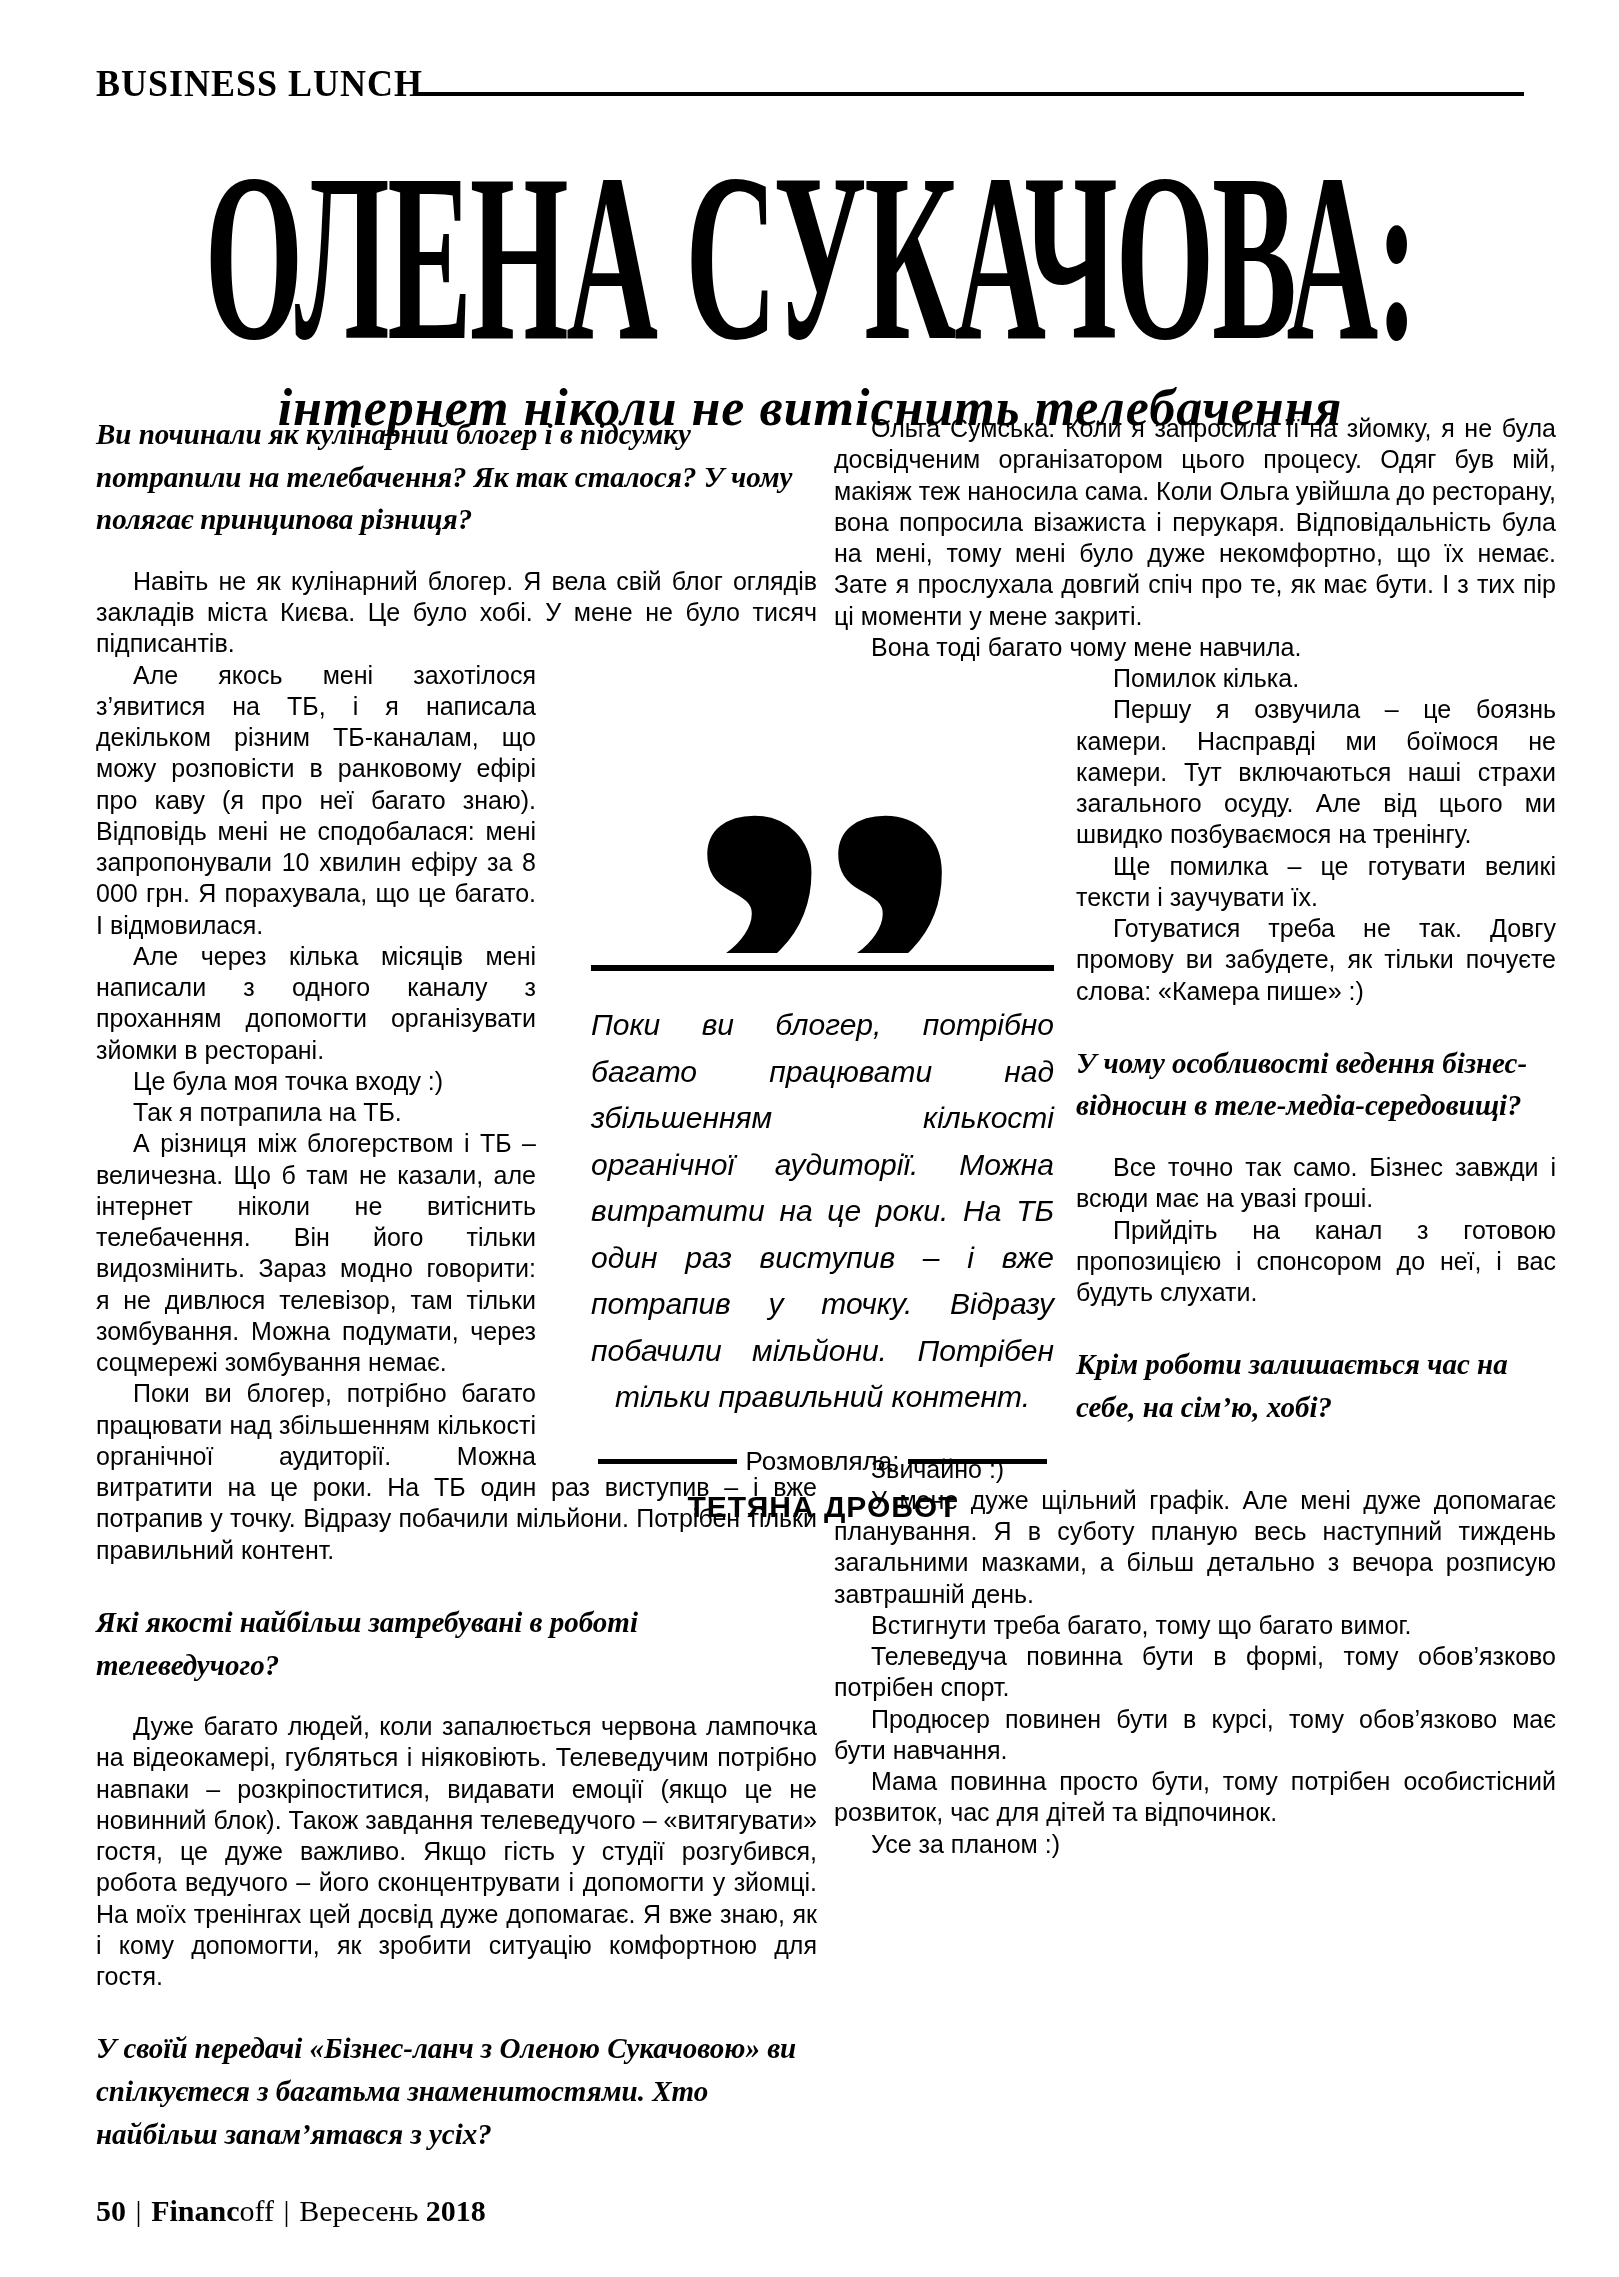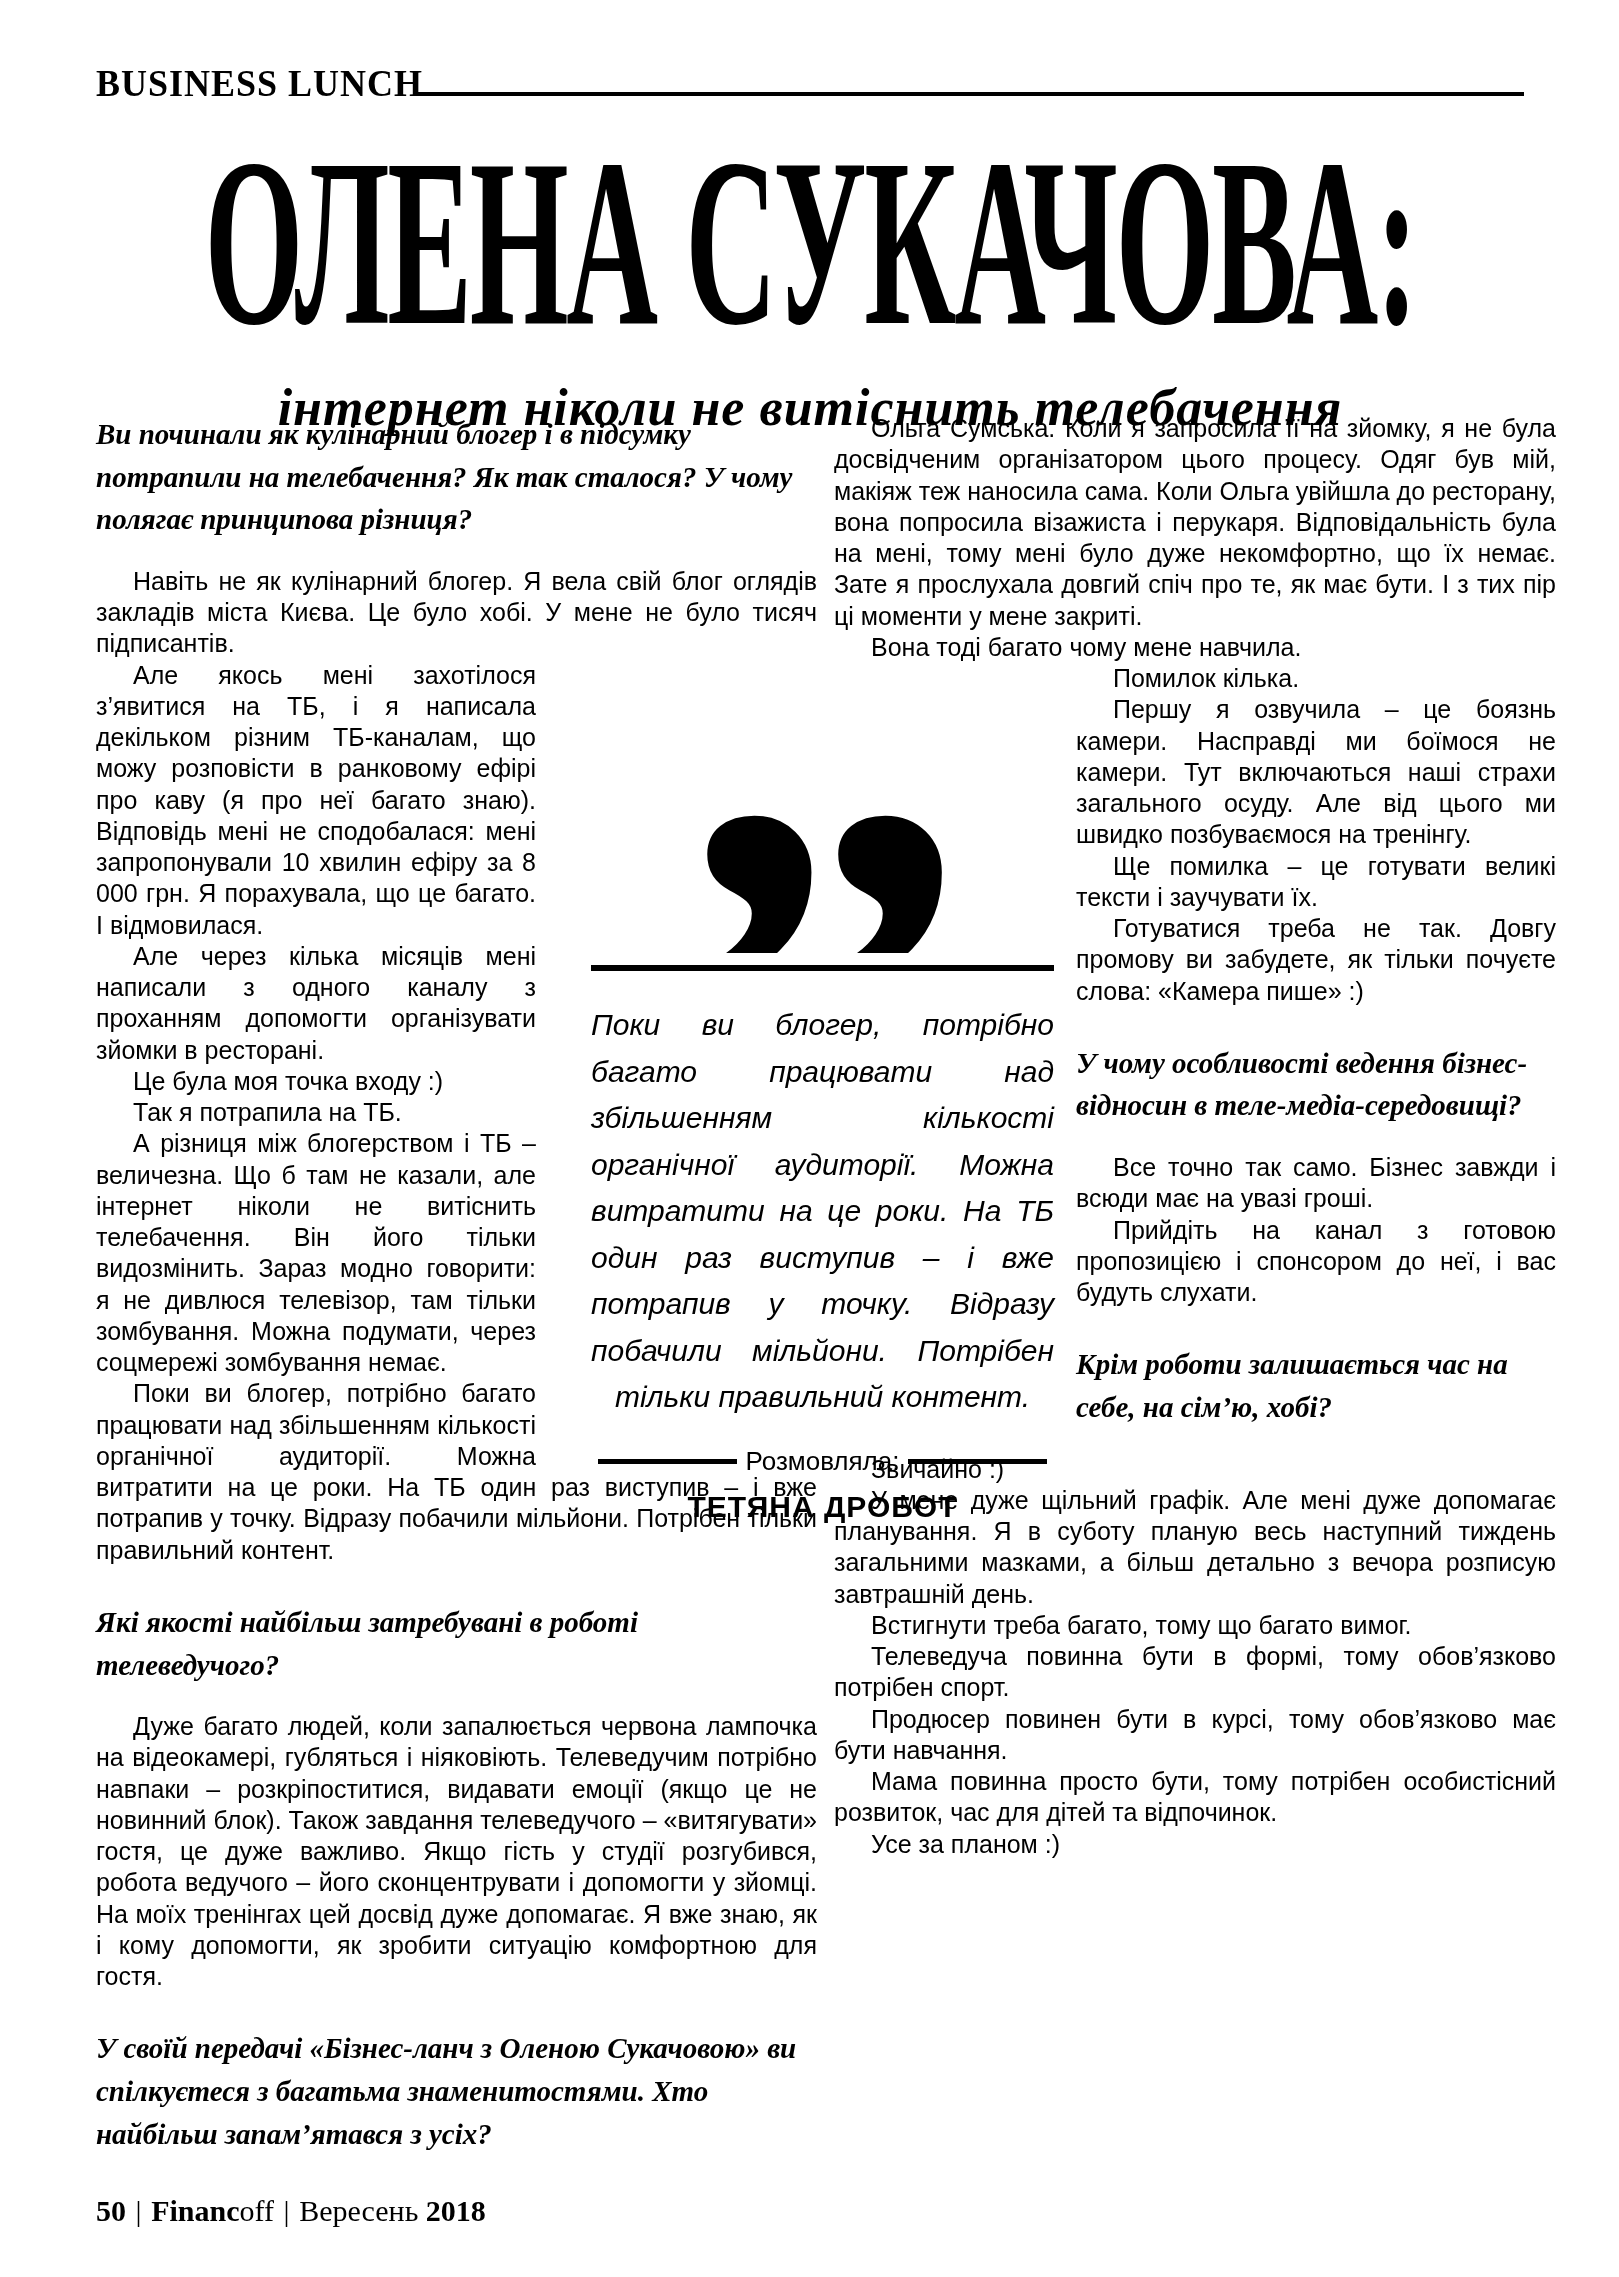--- a/index.html
+++ b/index.html
@@ -9,21 +9,21 @@
     font-family:"Liberation Sans","DejaVu Sans",sans-serif;
   }
   
   .kicker{
     position:absolute;left:96px;top:61px;
     font-family:"Liberation Serif",serif;font-weight:700;font-size:36px;
     letter-spacing:1px;transform:scaleY(1.05);transform-origin:left top;
   }
   .kicker-rule{position:absolute;left:415px;top:92px;width:1109px;height:3.8px;background:#000;}
   
-  .title-wrap{position:absolute;left:0;top:123px;width:100%;text-align:center;}
+  .title-wrap{position:absolute;left:0;top:138px;width:100%;text-align:center;}
   .title{
     display:inline-block;white-space:nowrap;
     font-family:"Liberation Serif",serif;font-weight:700;font-size:159px;line-height:1;
     letter-spacing:-2.9px;transform:scale(0.8,1.5);transform-origin:50% 0;
   }
   .subtitle{
     position:absolute;left:0;top:334px;width:100%;text-align:center;
     font-family:"Liberation Serif",serif;font-style:italic;font-weight:700;font-size:52px;line-height:1;
     letter-spacing:1px;
     margin-top:48px;

